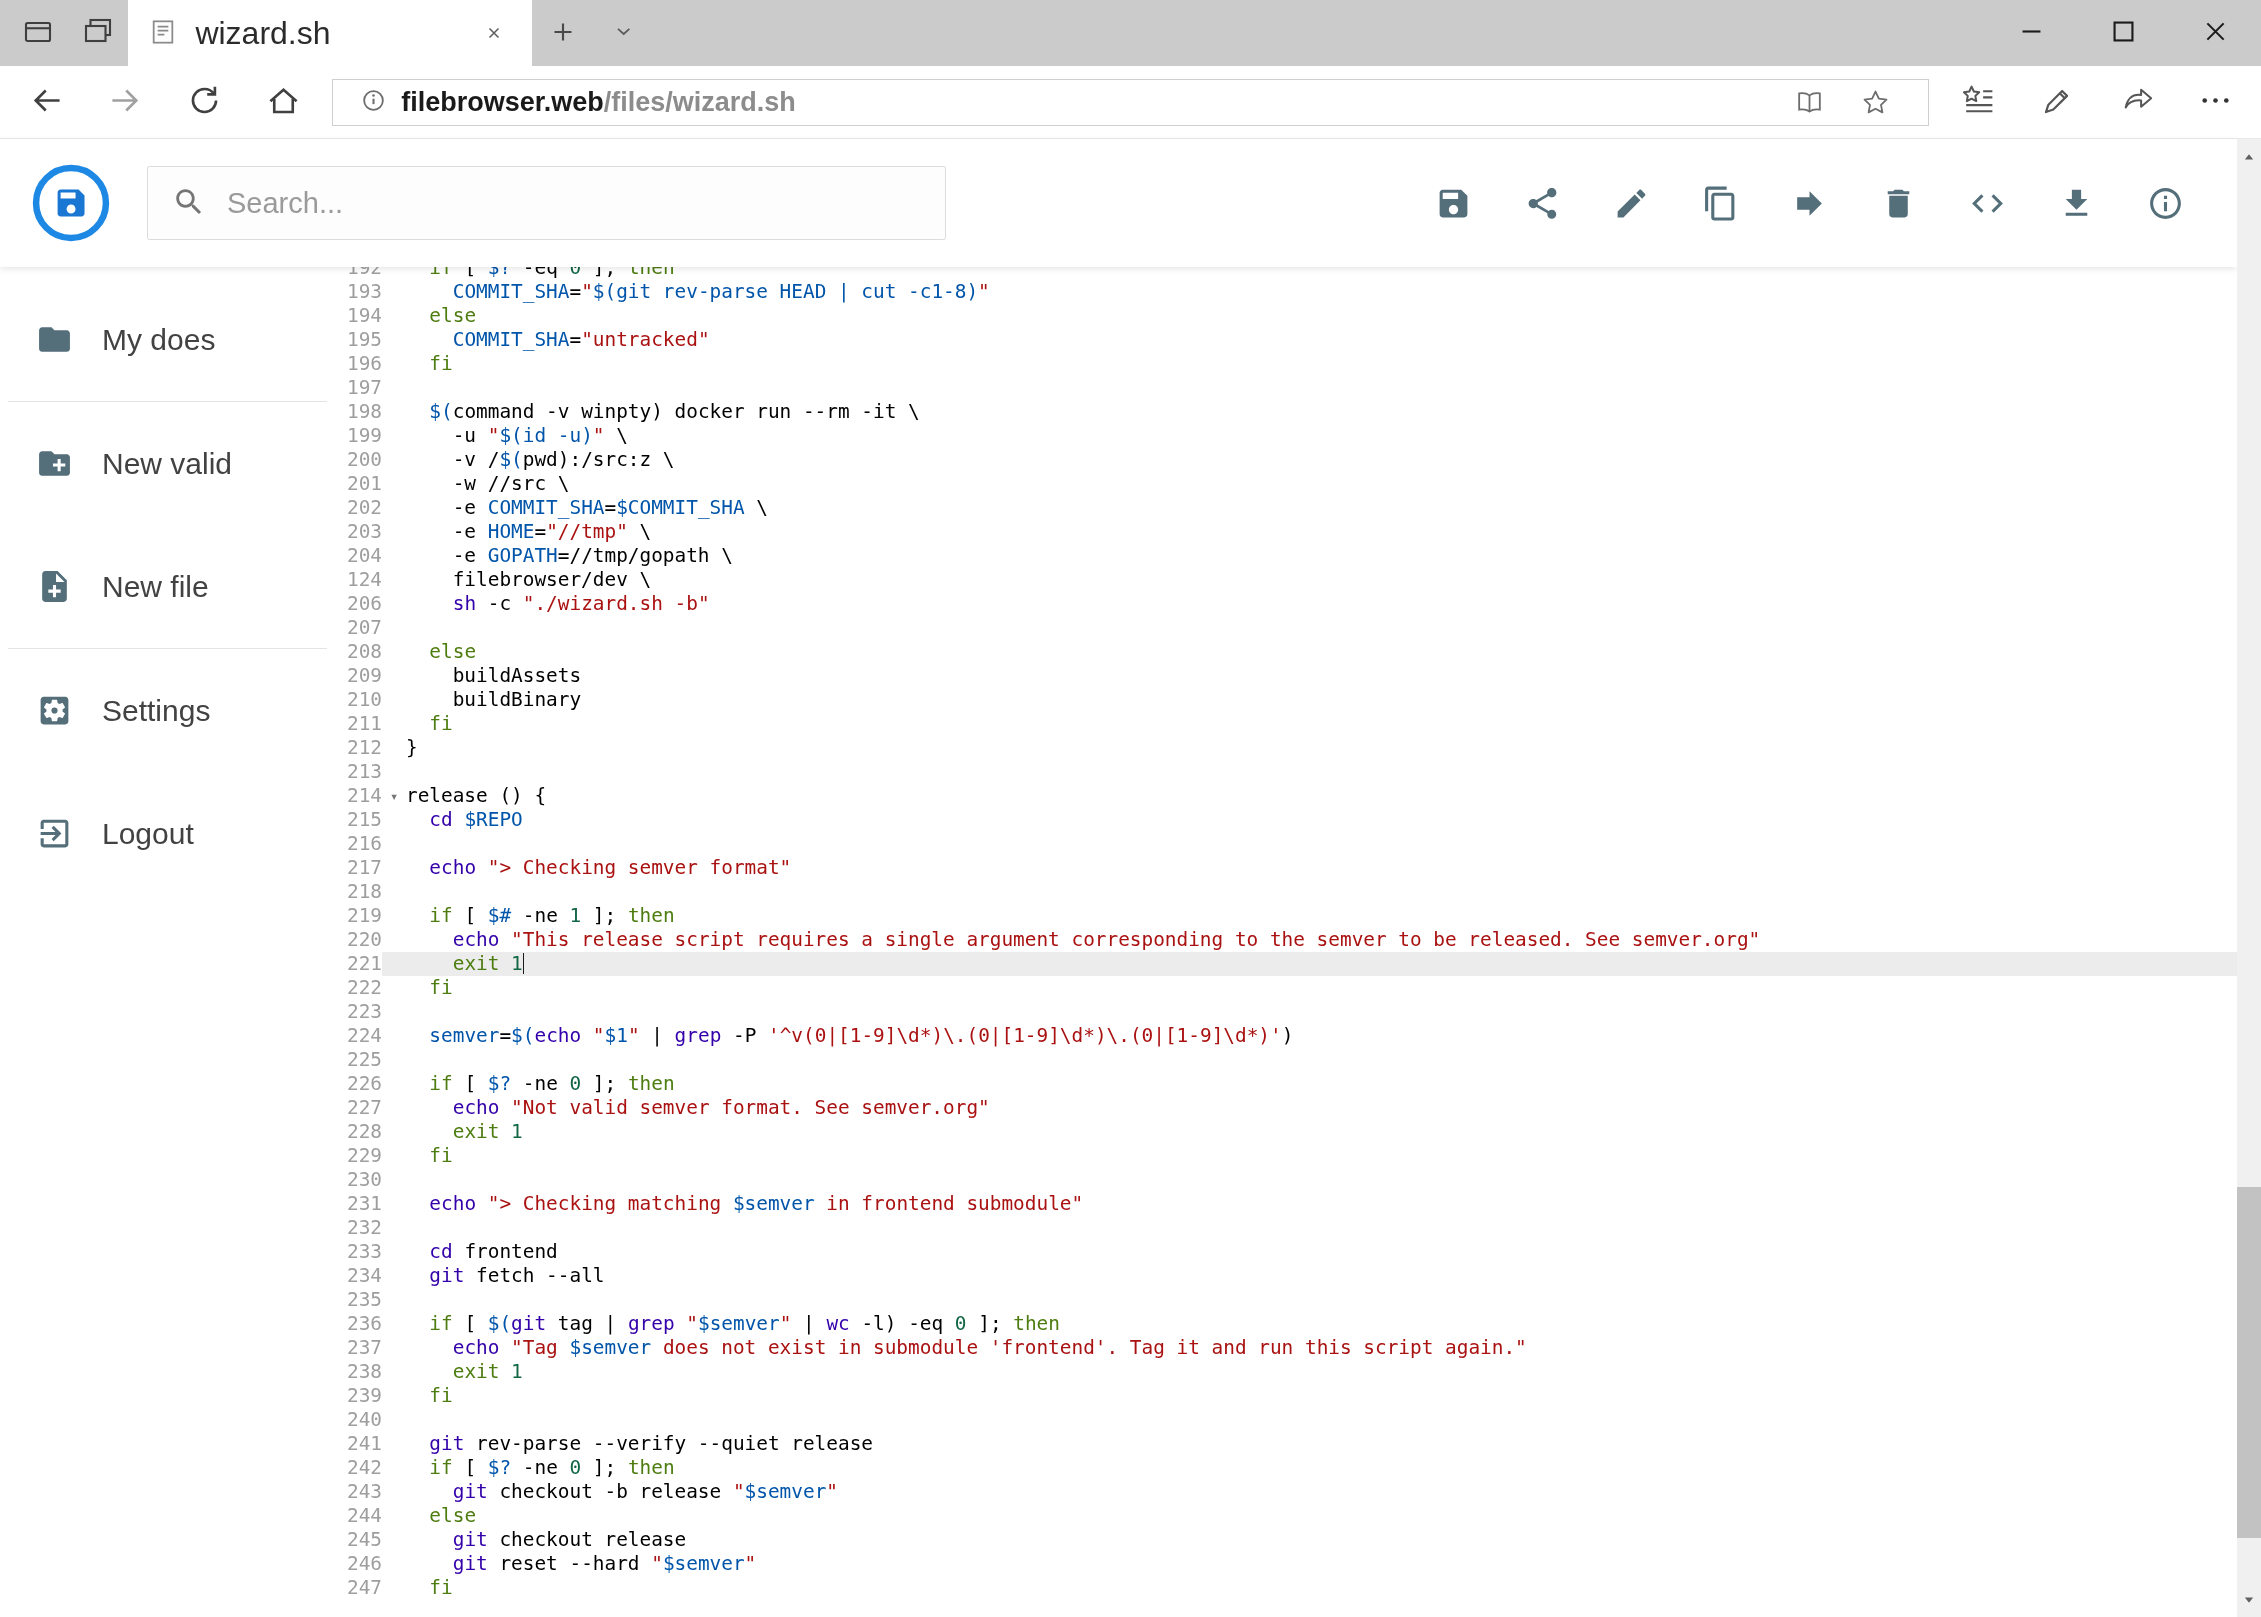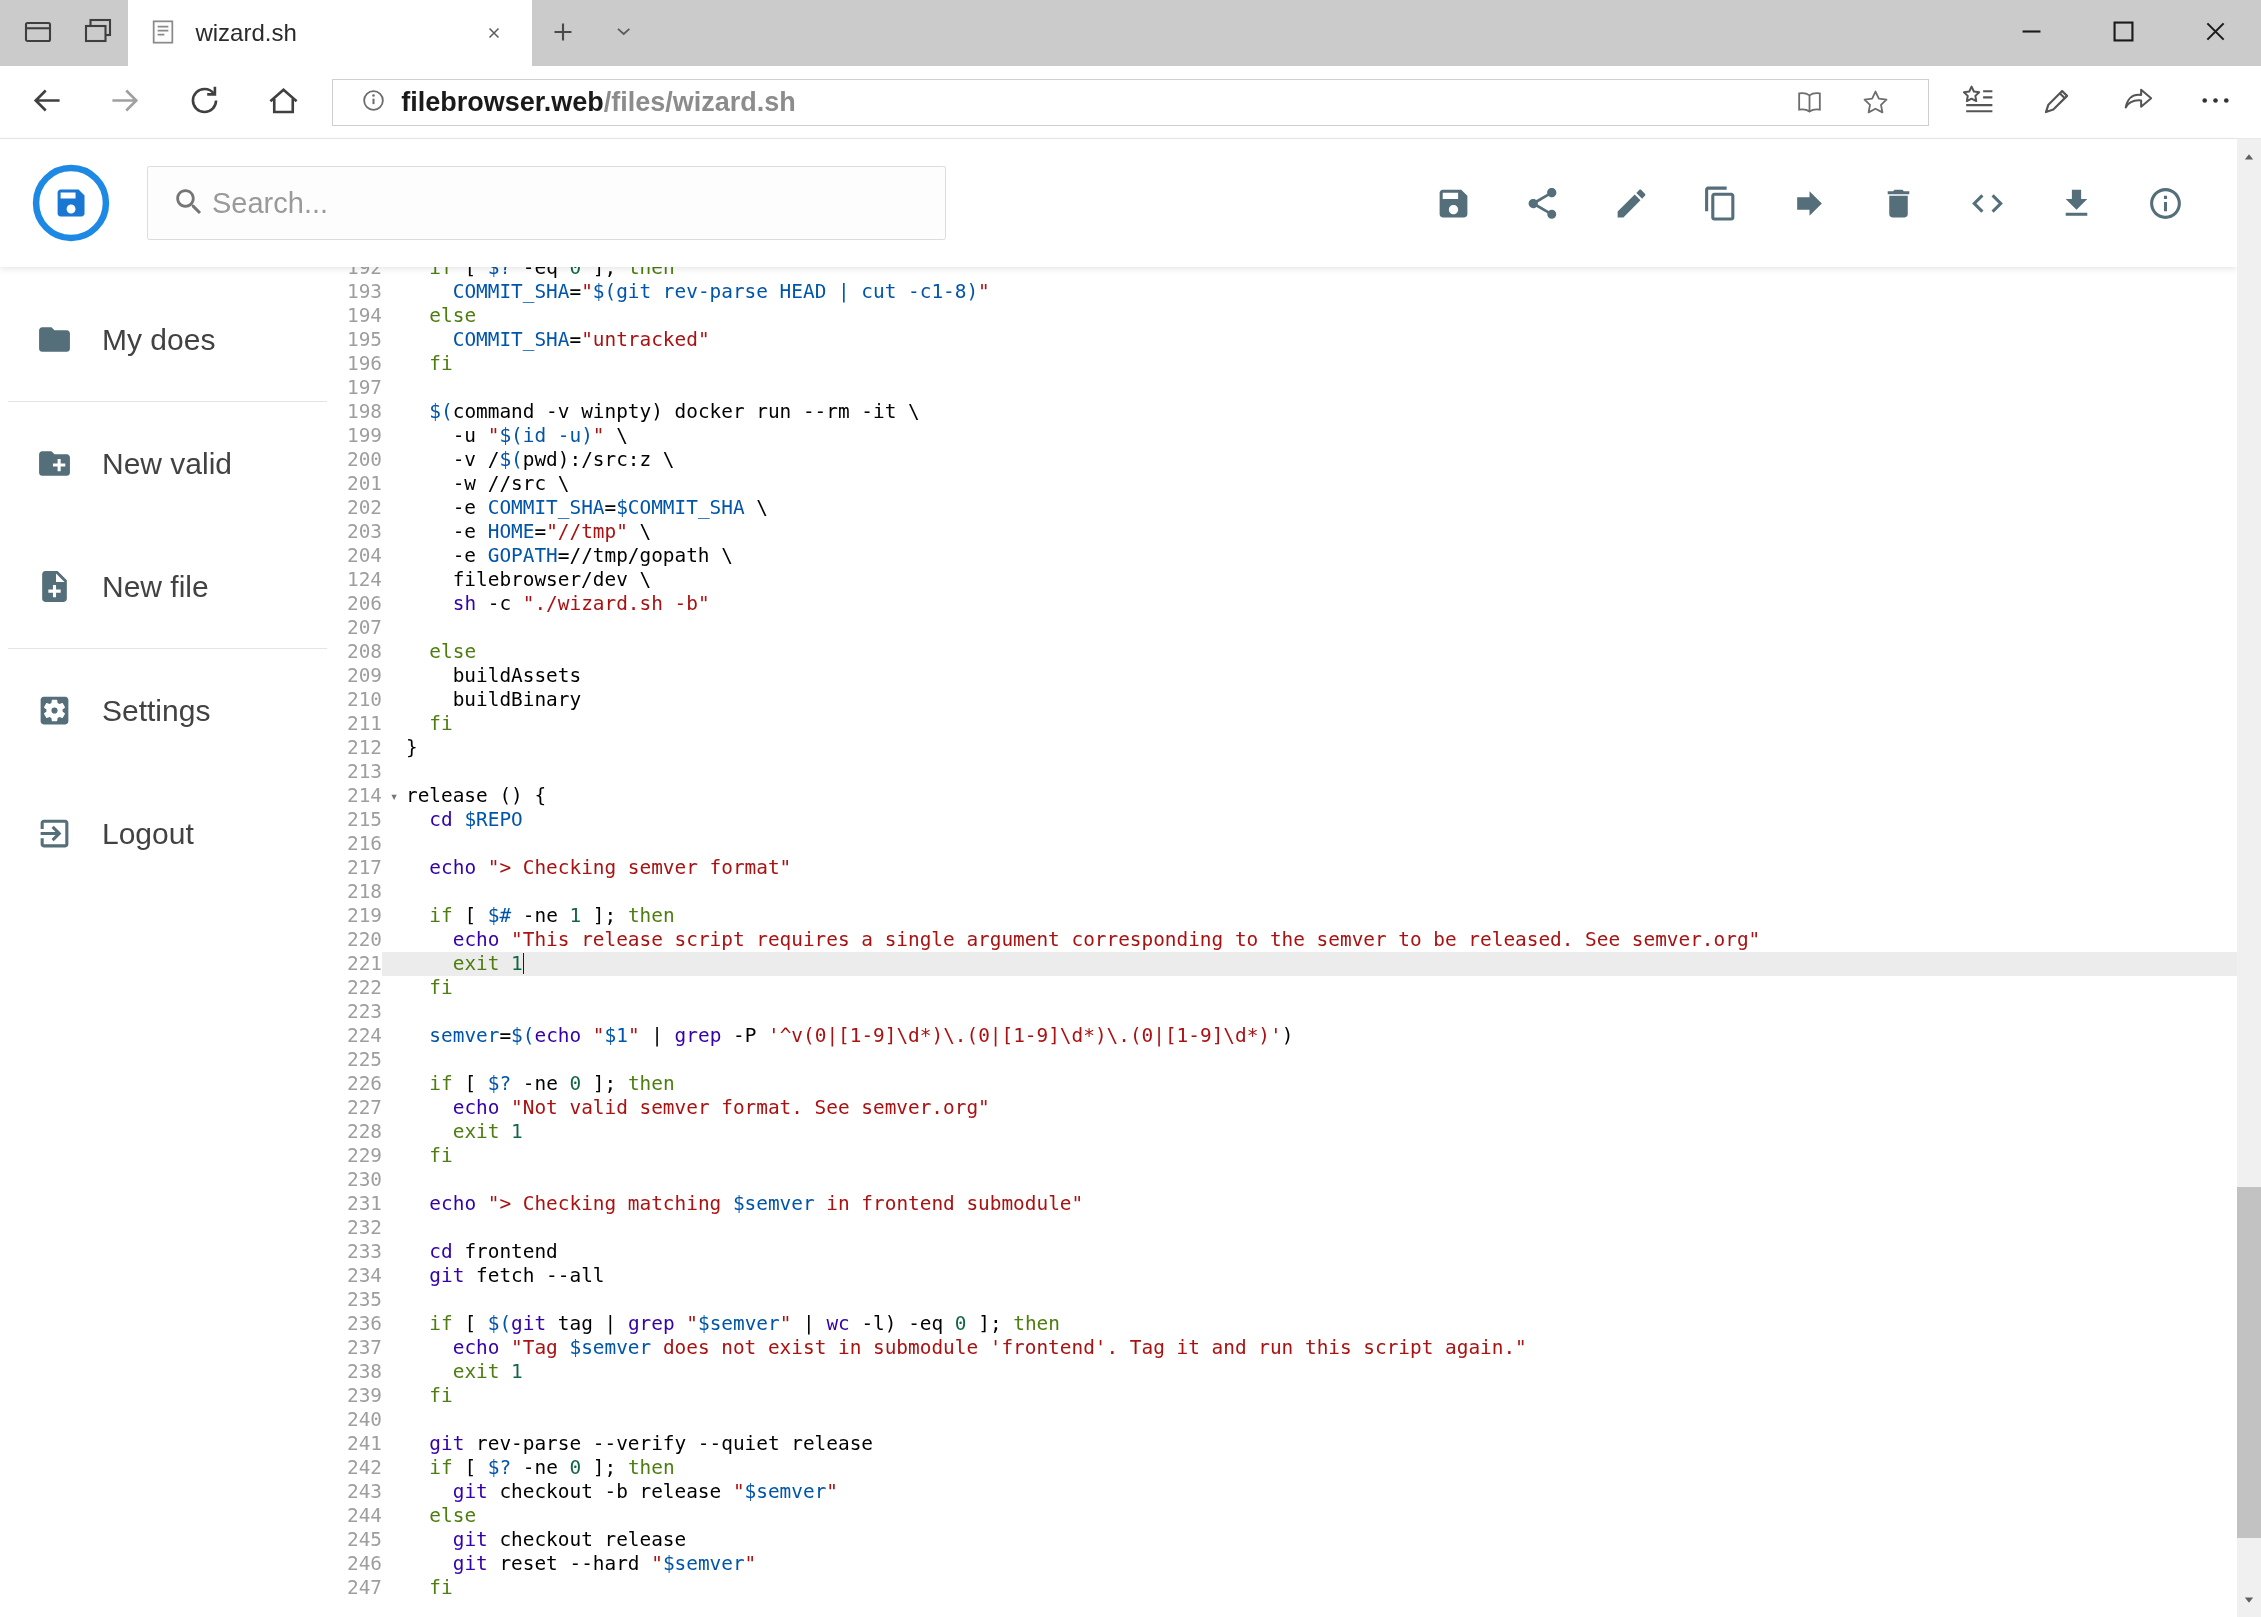--- a/index.html
+++ b/index.html
@@ -5,40 +5,40 @@
   *{margin:0;padding:0;box-sizing:border-box}
   html,body{width:2261px;height:1617px;overflow:hidden;background:#fff;
     font-family:"Liberation Sans",sans-serif;}
   .screen{position:relative;width:2261px;height:1617px;background:#fff;}
 
   
   .titlebar{height:66px;background:#cbcbcb;display:flex;align-items:stretch;}
   .tb-left{display:flex;align-items:center;padding-left:8px;}
   .tb-btn{width:60px;height:66px;display:flex;align-items:center;justify-content:center;cursor:pointer;}
   .tab{width:404px;background:#fff;display:flex;align-items:center;padding:0 19.4px;gap:16px;}
-  .tab-title{flex:1;font-size:24px;color:#2b2b2b;white-space:nowrap;overflow:hidden;}
+  .tab-title{flex:1;font-size:32px;color:#2b2b2b;white-space:nowrap;overflow:hidden;}
   .tab-close{width:37px;height:37px;display:flex;align-items:center;justify-content:center;cursor:pointer;}
   .newtab,.tabchev{width:61px;display:flex;align-items:center;justify-content:center;cursor:pointer;}
   .tb-spacer{flex:1;}
   .win-btn{width:92px;display:flex;align-items:center;justify-content:center;cursor:pointer;}
 
   
   .navbar{height:73px;background:#fff;border-bottom:0.8px solid #e9e9e9;display:flex;align-items:center;padding:0 6.5px;}
   .nav-btn{width:79px;height:73px;display:flex;align-items:center;justify-content:center;cursor:pointer;flex:none;}
   .addressbar{flex:1;height:47px;border:0.8px solid #cfcfcf;background:#fff;display:flex;align-items:center;padding:0 26px;gap:13px;margin:0 9.7px;font-weight:bold;}
   .url{font-size:27px;color:#1a1a1a;flex:1;white-space:nowrap;overflow:hidden;}
   .url .path{color:#8c8c8c;}
   .ab-btn{width:53px;height:45px;display:flex;align-items:center;justify-content:center;cursor:pointer;flex:none;}
 
   
   .app-header{height:128px;width:2237px;background:#fff;display:flex;align-items:center;
     box-shadow:0 2.4px 6.5px rgba(0,0,0,.10);position:relative;z-index:3;padding:0 52px 0 32px;}
   .logo{width:78px;height:78px;flex:none;cursor:pointer;}
   .search{width:799px;height:74px;margin-left:37px;border:0.8px solid #dcdcdc;background:#fdfdfd;border-radius:2.4px;
-    display:flex;align-items:center;padding:8px 24px;gap:6px;}
+    display:flex;align-items:center;padding:8px 24px;gap:21px;}
   .search input{border:none;outline:none;background:transparent;font-size:29px;color:#555;flex:1;font-family:inherit;}
   .search input::placeholder{color:#9a9a9a;}
   .actions{margin-left:auto;display:flex;gap:50px;align-items:center;}
   .action-btn{width:39px;height:39px;display:flex;align-items:center;justify-content:center;cursor:pointer;}
 
   
   .app-body{display:flex;width:2237px;height:1351px;overflow:hidden;background:#fff;}
   .sidebar{width:335px;flex:none;padding-top:11.3px;}
   .side-item{height:123px;display:flex;align-items:center;gap:29px;padding:0 36px;cursor:pointer;}
   .side-label{font-size:30px;color:#424242;}

